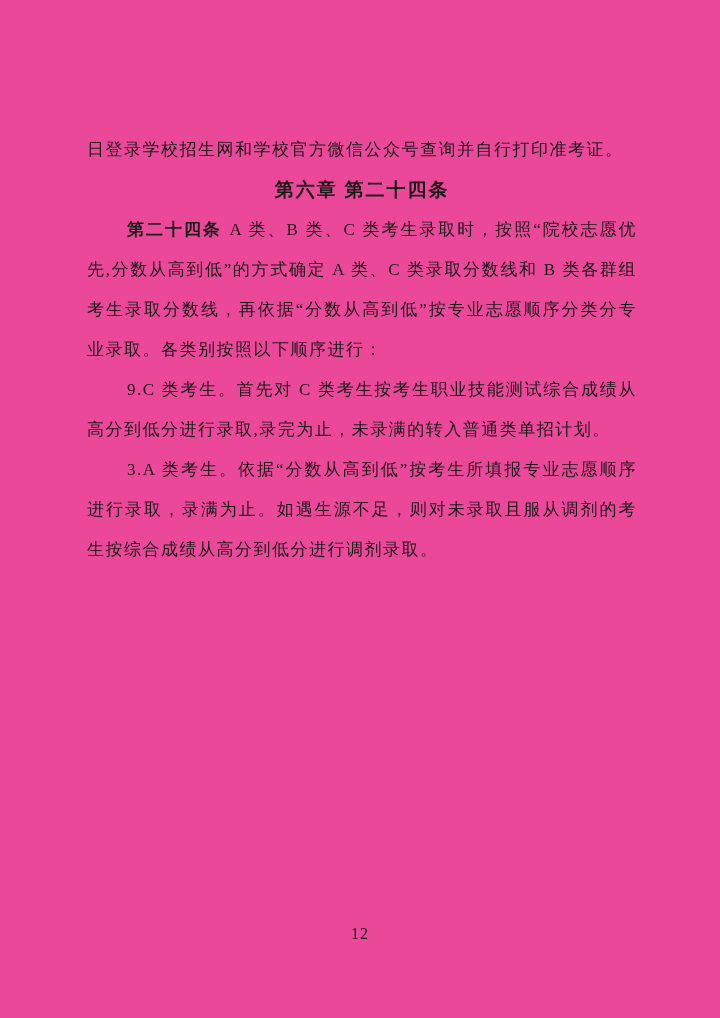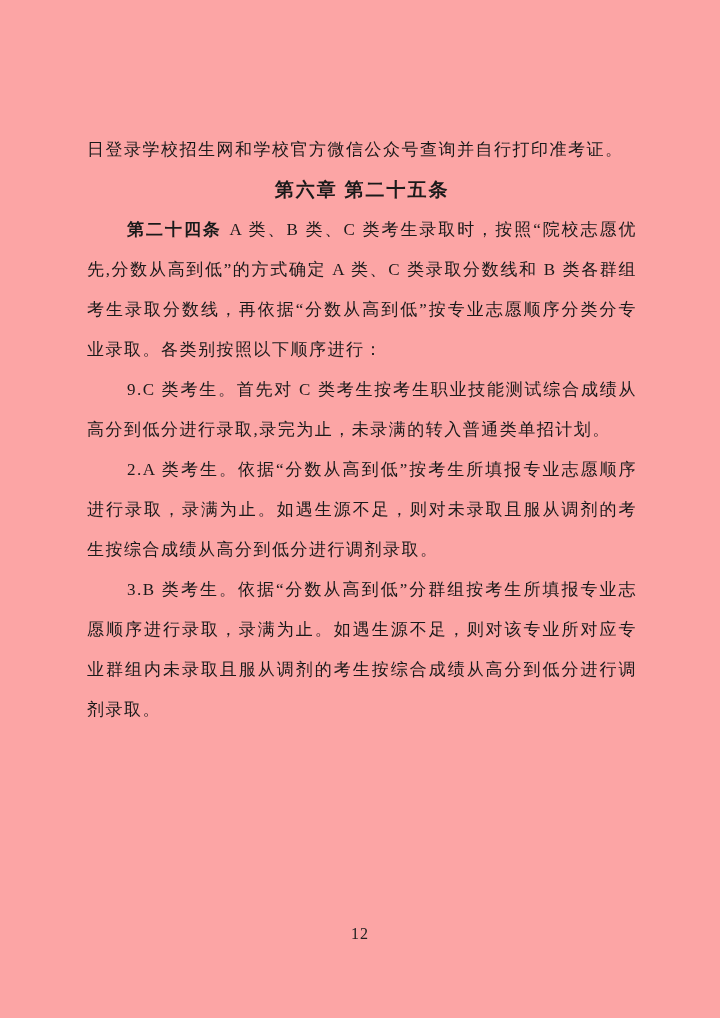--- a/index.html
+++ b/index.html
@@ -4,21 +4,21 @@
 <style>
   html, body {
     margin: 0;
     padding: 0;
     background: #ffffff;
   }
   .page {
     position: relative;
     width: 720px;
     height: 1018px;
-    background: #fca5a5;
+    background: #ec4899;
     overflow: hidden;
     font-family: "Liberation Serif", "DejaVu Serif", serif;
     color: #1a1a1a;
   }
   .doc {
     position: absolute;
     top: 0;
     left: 0;
     width: 720px;
     box-sizing: border-box;
@@ -63,27 +63,26 @@
   }
 </style>
 </head>
 <body>
 
 <div class="page">
   <div class="doc">
 
     <p class="no-indent">日登录学校招生网和学校官方微信公众号查询并自行打印准考证。</p>
 
-    <h2 class="chapter-heading">第六章 第二十五条</h2>
+    <h2 class="chapter-heading">第六章 第二十四条</h2>
 
     <p><span class="article-label">第二十四条</span><span>A 类、B 类、C 类考生录取时，按照“院校志愿优先,分数从高到低”的方式确定 A 类、C 类录取分数线和 B 类各群组考生录取分数线，再依据“分数从高到低”按专业志愿顺序分类分专业录取。各类别按照以下顺序进行：</span></p>
 
     <p>9.C 类考生。首先对 C 类考生按考生职业技能测试综合成绩从高分到低分进行录取,录完为止，未录满的转入普通类单招计划。</p>
 
-    <p>2.A 类考生。依据“分数从高到低”按考生所填报专业志愿顺序进行录取，录满为止。如遇生源不足，则对未录取且服从调剂的考生按综合成绩从高分到低分进行调剂录取。</p>
+    <p>3.A 类考生。依据“分数从高到低”按考生所填报专业志愿顺序进行录取，录满为止。如遇生源不足，则对未录取且服从调剂的考生按综合成绩从高分到低分进行调剂录取。</p>
 
-    <p>3.B 类考生。依据“分数从高到低”分群组按考生所填报专业志愿顺序进行录取，录满为止。如遇生源不足，则对该专业所对应专业群组内未录取且服从调剂的考生按综合成绩从高分到低分进行调剂录取。</p>
 
 
   </div>
 
   <div class="page-number">12</div>
 </div>
 
 </body></html>

